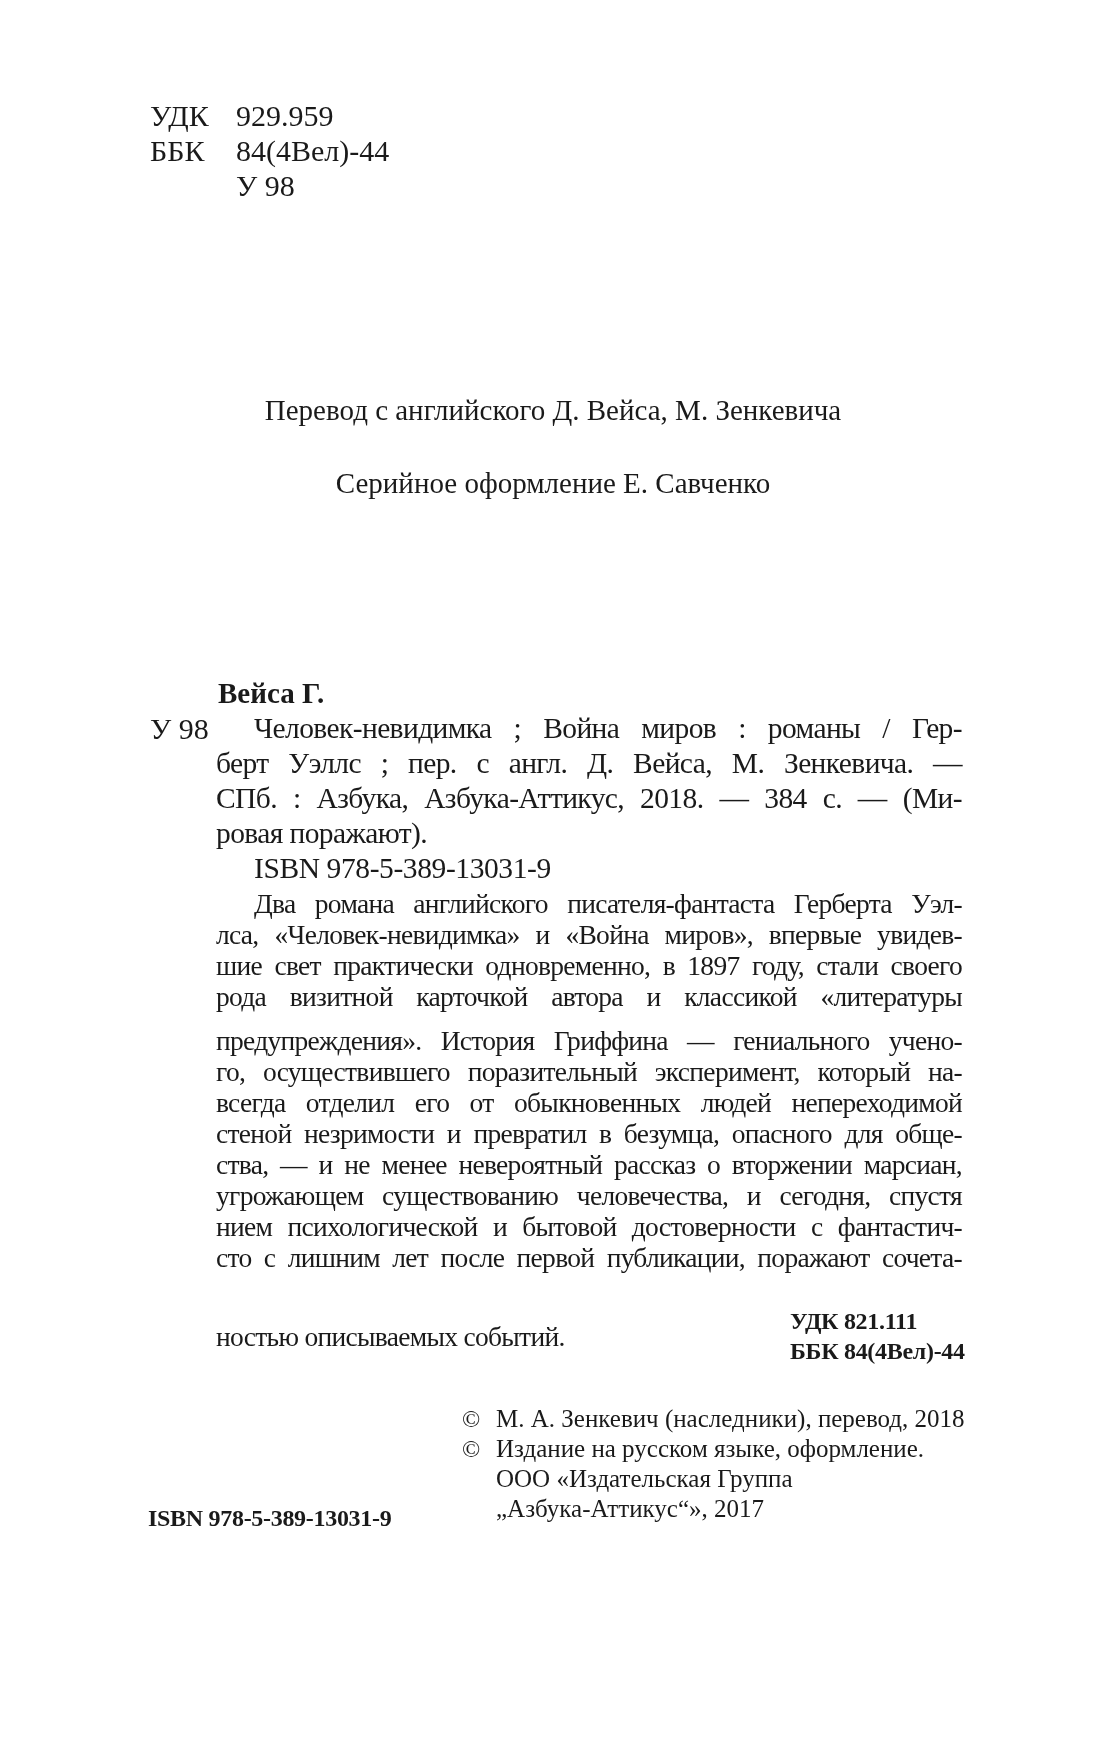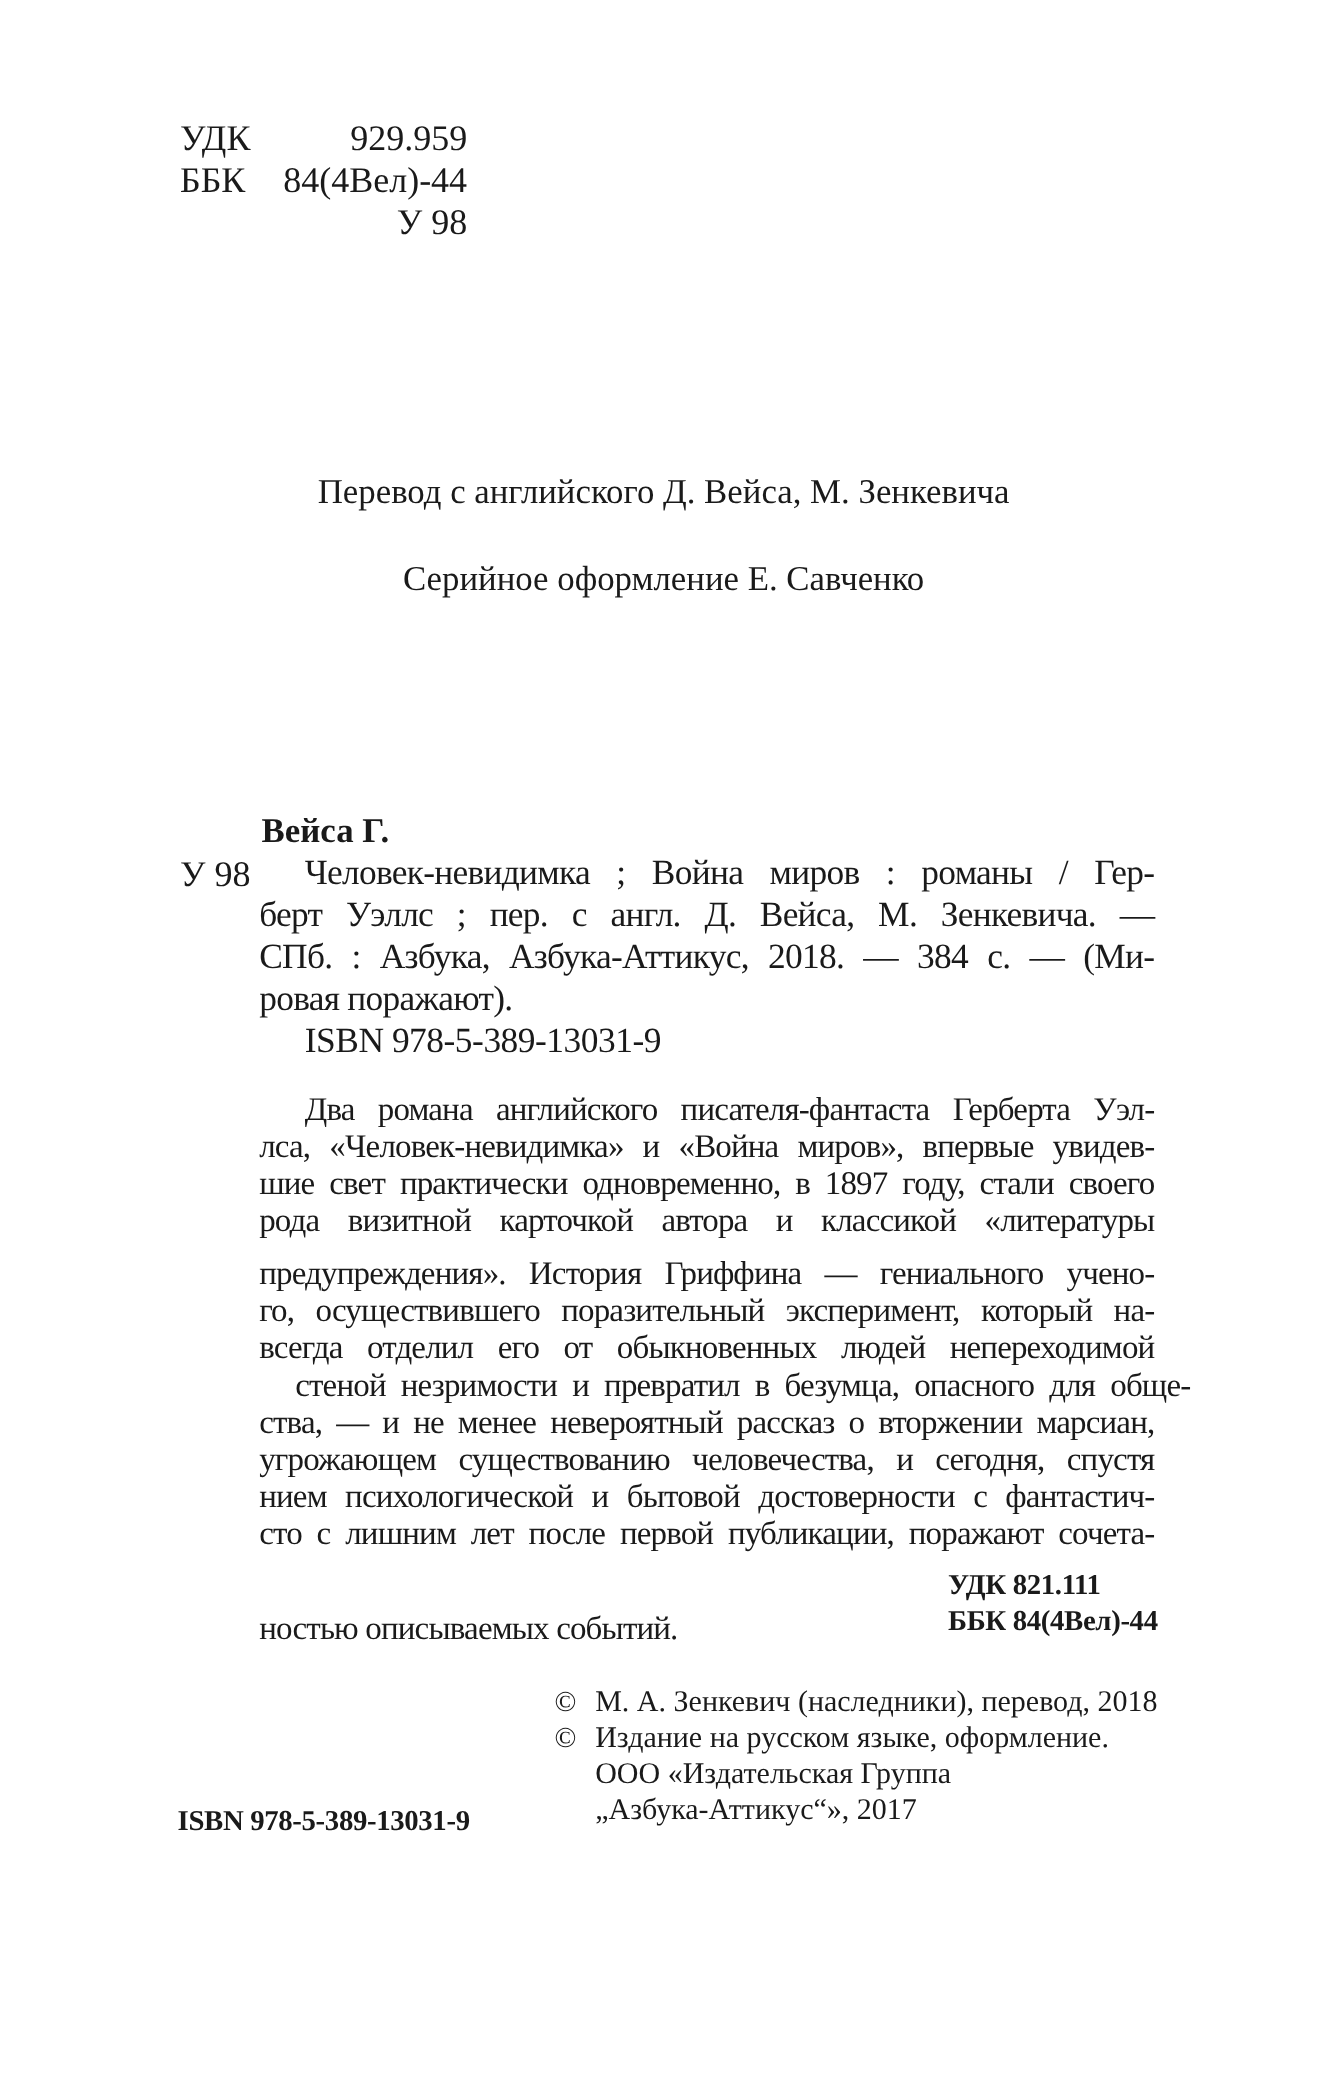--- a/index.html
+++ b/index.html
@@ -17,21 +17,21 @@
     }
     .abs { position: absolute; white-space: nowrap; }
 
     
     .cls {
       left: 150px;
       top: 98px;
       font-size: 30px;
       line-height: 35px;
     }
-    .cls-row { display: flex; justify-content: space-between; }
+    .cls-row { display: flex; }
     .cls-key { width: 86px; }
     .cls-val { }
     .cls-row.indent .cls-key { width: 86px; }
 
     
     .credit {
       left: 0;
       width: 1106px;
       text-align: center;
       font-size: 29px;
@@ -156,28 +156,28 @@
 <div class="abs bib-code">У 98</div>
 <div class="bib-body">
   <span class="jline first" style="display: block; text-indent: 0px; word-spacing: 15.2344px; padding-left: 38px;">Человек-невидимка ; Война миров : романы / Гер-</span>
   <span class="jline" style="display: block; text-indent: 0px; word-spacing: 13px;">берт Уэллс ; пер. с англ. Д. Вейса, М. Зенкевича. —</span>
   <span class="jline" style="display: block; text-indent: 0px; word-spacing: 9.17882px;">СПб. : Азбука, Азбука-Аттикус, 2018. — 384 с. — (Ми-</span>
   <span class="jline last" style="text-indent: 0px;">ровая поражают).</span>
   <span class="bib-isbn">ISBN 978-5-389-13031-9</span>
 </div>
 
 <div class="annotation">
-  <span class="jline first" style="display: block; text-indent: 0px; word-spacing: 13.1594px; padding-left: 38px; margin-top: 20px;">Два романа английского писателя-фантаста Герберта Уэл-</span>
+  <span class="jline first" style="display: block; text-indent: 0px; word-spacing: 13.1594px; padding-left: 38px;">Два романа английского писателя-фантаста Герберта Уэл-</span>
   <span class="jline" style="display: block; text-indent: 0px; word-spacing: 9.71094px;">лса, «Человек-невидимка» и «Война миров», впервые увидев-</span>
   <span class="jline" style="display: block; text-indent: 0px; word-spacing: 6.21484px;">шие свет практически одновременно, в 1897 году, стали своего</span>
   <span class="jline" style="display: block; text-indent: 0px; word-spacing: 17.4896px;">рода визитной карточкой автора и классикой «литературы</span>
   <span class="jline" style="display: block; text-indent: 0px; word-spacing: 13.0938px; margin-top: 13px;">предупреждения». История Гриффина — гениального учено-</span>
   <span class="jline" style="display: block; text-indent: 0px; word-spacing: 11.6312px;">го, осуществившего поразительный эксперимент, который на-</span>
   <span class="jline" style="display: block; text-indent: 0px; word-spacing: 14.2188px;">всегда отделил его от обыкновенных людей непереходимой</span>
-  <span class="jline" style="display: block; text-indent: 0px; word-spacing: 6.35938px; margin-left: 30px;">стеной незримости и превратил в безумца, опасного для обще-</span>
+  <span class="jline" style="display: block; text-indent: 0px; word-spacing: 6.35938px;">стеной незримости и превратил в безумца, опасного для обще-</span>
   <span class="jline" style="display: block; text-indent: 0px; word-spacing: 5.51562px;">ства, — и не менее невероятный рассказ о вторжении марсиан,</span>
   <span class="jline" style="display: block; text-indent: 0px; word-spacing: 12.4531px;">угрожающем существованию человечества, и сегодня, спустя</span>
   <span class="jline" style="display: block; text-indent: 0px; word-spacing: 9.14062px;">нием психологической и бытовой достоверности с фантастич-</span>
   <span class="jline" style="display: block; text-indent: 0px; word-spacing: 6.16211px;">сто с лишним лет после первой публикации, поражают сочета-</span>
   <span class="jline last" style="text-indent: 0px; margin-top: 48px;">ностью описываемых событий.</span>
 </div>
 
 <div class="abs cls-bold">
   <div>УДК 821.111</div>
   <div>ББК 84(4Вел)-44</div>

